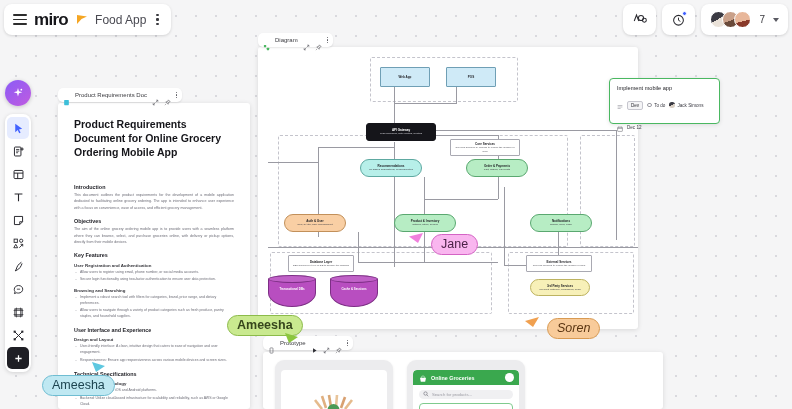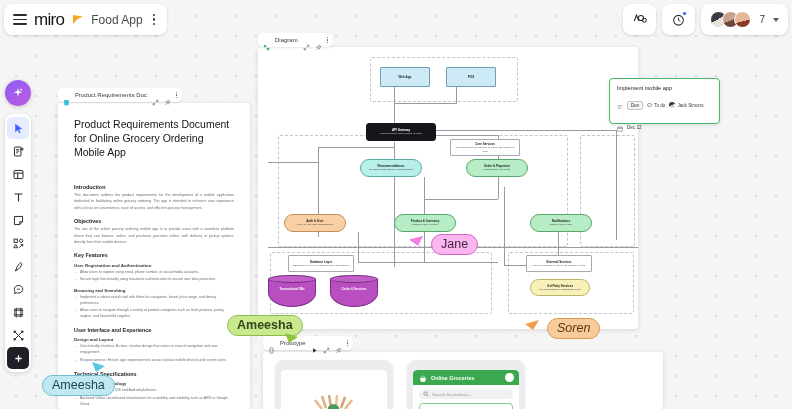--- a/index.html
+++ b/index.html
@@ -23,21 +23,21 @@
   
   #topbar-left {
     position: absolute; left: 4px; top: 4px; height: 31px;
     display: flex; align-items: center; gap: 7px;
     background: #fff; border-radius: 8px; padding: 0 9px;
     box-shadow: 0 1px 3px rgba(0,0,0,.14);
     z-index: 40;
   }
   .hamburger { width: 14px; display: flex; flex-direction: column; gap: 3px; cursor: pointer; }
   .hamburger i { display: block; height: 1.6px; background: #2d2d2d; border-radius: 1px; }
-  .miro-logo { font-size: 17px; font-weight: normal; letter-spacing: -.7px; color: #16161a; line-height: 1; }
+  .miro-logo { font-size: 17px; font-weight: bold; letter-spacing: -.7px; color: #16161a; line-height: 1; }
   .flag-icon { width: 13px; height: 13px; position: relative; }
   .flag-icon svg { display: block; }
   .board-name { font-size: 12px; color: #4a4a52; white-space: nowrap; }
   .kebab { display: flex; flex-direction: column; gap: 2px; align-items: center; cursor: pointer; padding: 0 3px; }
   .kebab i { width: 2.2px; height: 2.2px; background: #3a3a3f; border-radius: 50%; display: block; }
 
   #topbar-right {
     position: absolute; right: 4px; top: 4px; height: 31px;
     display: flex; align-items: center; gap: 6px; z-index: 40;
   }
@@ -94,21 +94,21 @@
   .card-chrome .cic { width: 7px; height: 7px; }
   .ckebab { display: flex; flex-direction: column; gap: 1px; align-items: center; }
   .ckebab i { width: 1.2px; height: 1.2px; background: #55555c; border-radius: 50%; }
 
   
   #doc-widget {
     position: absolute; left: 58px; top: 103px; width: 192px; height: 306px;
     background: #fff; border-radius: 3px; box-shadow: 0 1px 5px rgba(0,0,0,.12);
     overflow: hidden; z-index: 20; padding: 14px 16px 0 16px;
   }
-  .doc-h1 { font-size: 10.5px; font-weight: normal; color: #15151a; line-height: 1.35; margin-bottom: 24px; }
+  .doc-h1 { font-size: 10.5px; font-weight: bold; color: #15151a; line-height: 1.35; margin-bottom: 24px; }
   .doc-h2 { font-size: 5.4px; font-weight: bold; color: #24242a; margin: 7px 0 2.5px; }
   .doc-h3 { font-size: 4.4px; font-weight: bold; color: #34343a; margin: 4.5px 0 2px; }
   .doc-p { font-size: 3.6px; color: #6c6c76; line-height: 1.75; text-align: justify; }
   .doc-li { font-size: 3.5px; color: #6c6c76; line-height: 1.7; padding-left: 6px; position: relative; margin-top: 1.5px; }
   .doc-li::before { content: "–"; position: absolute; left: 1px; color: #9a9aa2; }
 
   
   #diagram-widget {
     position: absolute; left: 258px; top: 47px; width: 380px; height: 282px;
     background: #fff; border-radius: 3px; box-shadow: 0 1px 5px rgba(0,0,0,.12);
@@ -162,21 +162,21 @@
   .phone-inner { position: absolute; left: 6px; right: 6px; top: 10px; bottom: 0; background: #fff; border-radius: 4px; overflow: hidden; }
   .splash-art { position: absolute; left: 50%; top: 20px; transform: translateX(-50%); }
   .app-hdr { background: #3aa84e; height: 15px; display: flex; align-items: center; gap: 4px; padding: 0 6px; border-radius: 4px 4px 0 0; position: relative; }
   .app-hdr .ttl { font-size: 5.4px; color: #fff; font-weight: bold; }
   .app-hdr .rb { position: absolute; right: 5px; width: 9px; height: 9px; border-radius: 50%; background: #fff; }
   .app-search { margin: 5px 6px 0; height: 9px; background: #f0f0f2; border-radius: 5px; display: flex; align-items: center; gap: 3px; padding: 0 4px; }
   .app-search span { font-size: 4.2px; color: #9a9aa2; }
   .app-card { margin: 4px 6px 0; height: 14px; border: .8px solid #7fcb8e; border-radius: 4px; }
 
   
-  .cursor { position: absolute; z-index: 45; display: flex; align-items: flex-end; }
+  .cursor { position: absolute; z-index: 45; display: flex; align-items: center; }
   .cur-label {
     font-size: 12.5px; border-radius: 11px; padding: 2px 9px 3px;
     white-space: nowrap; line-height: 1.15;
   }
   .cur-jane { background: #f9b6ef; border: 1.4px solid #d463c4; color: #4a2246; }
   .cur-ameesha { background: #c9e98f; border: 1.4px solid #8cbb4a; color: #36461c; }
   .cur-soren { background: #f8cb9a; border: 1.4px solid #d89a52; color: #5a3512; }
   .cur-natalie { background: #bfe8f2; border: 1.4px solid #6fbdd2; color: #1d4450; }
 </style>
 </head>

